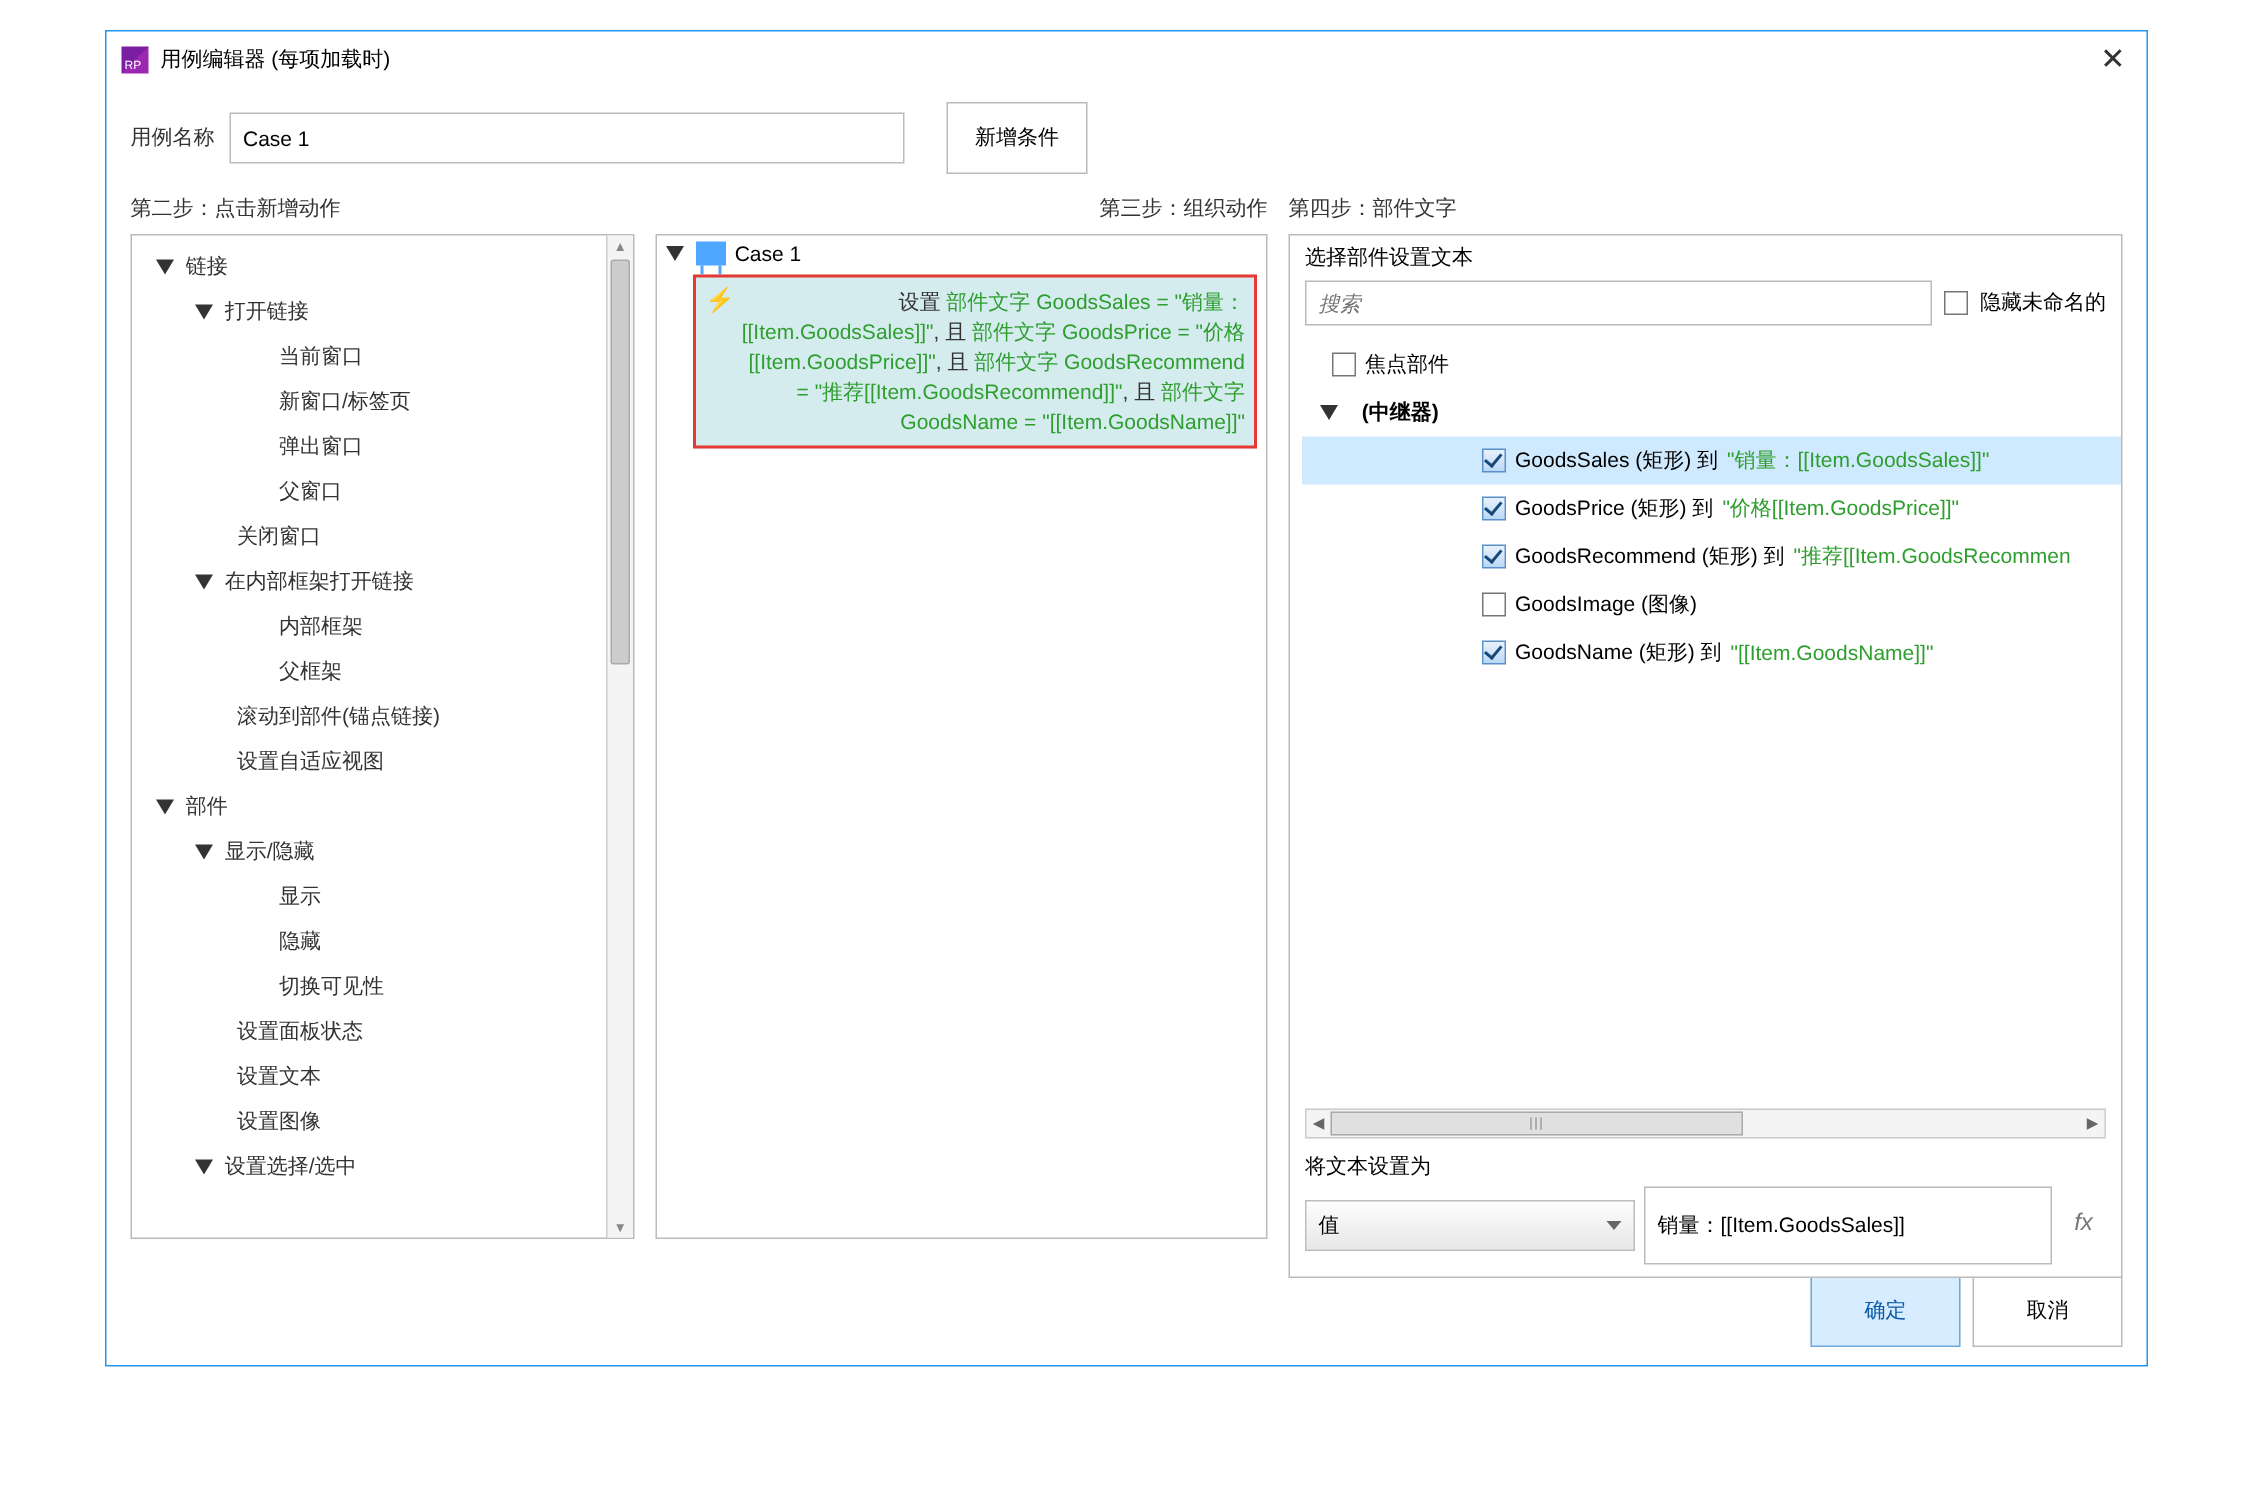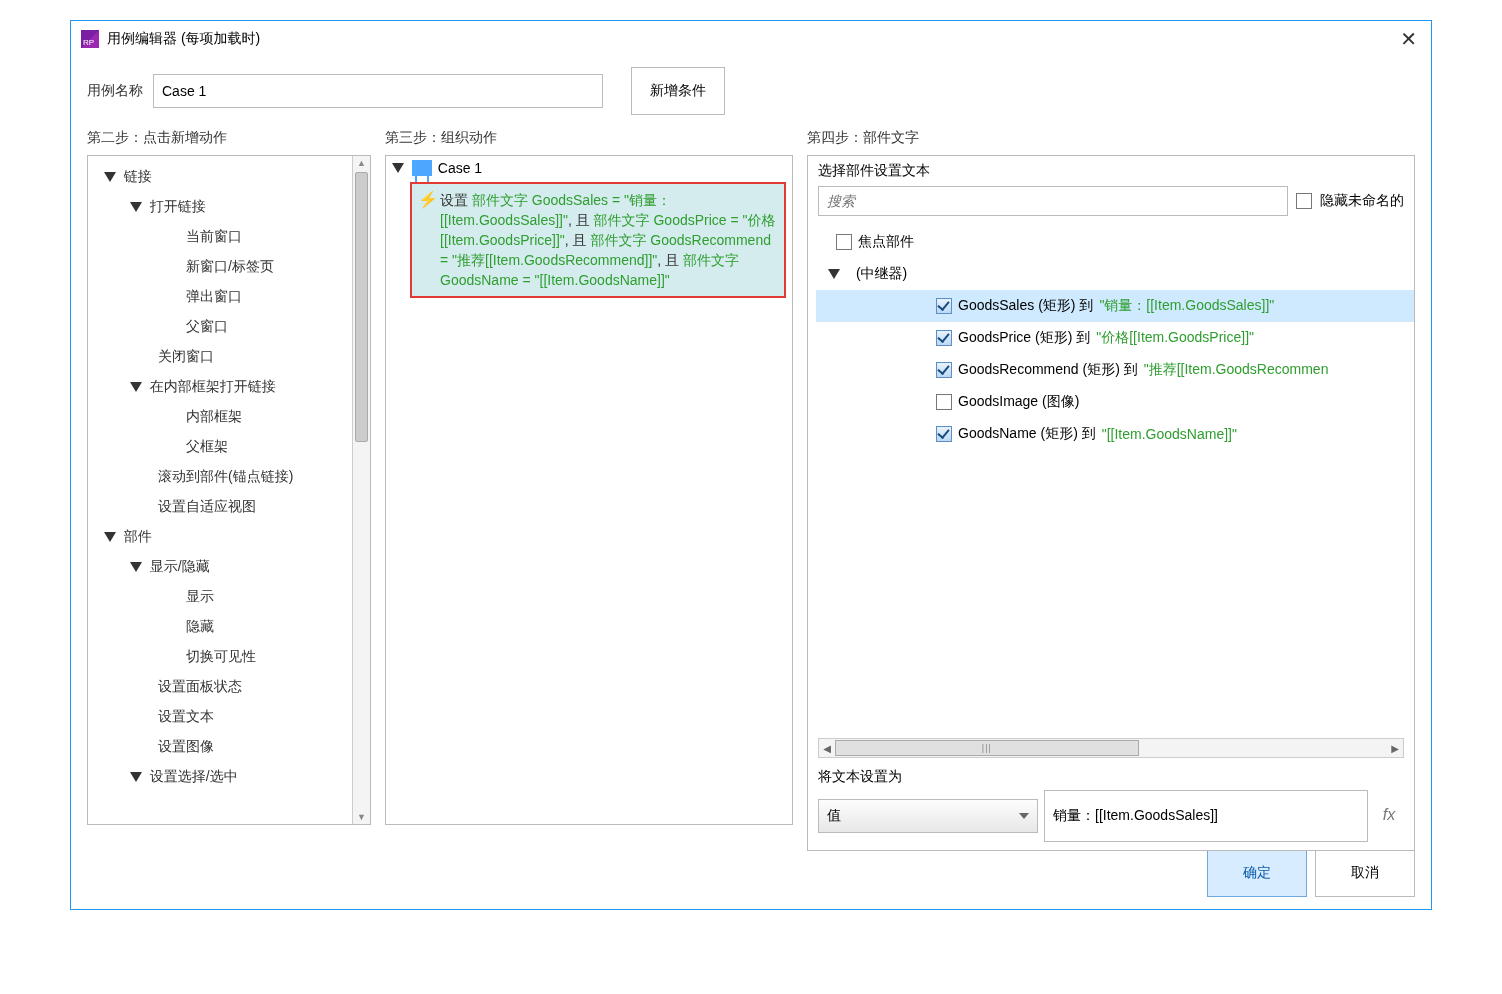--- a/index.html
+++ b/index.html
@@ -13,22 +13,22 @@
 .row-top { display: flex; align-items: center; gap: 10px; margin-bottom: 14px; }
 .label { color: #333; }
 .text-input { height: 34px; border: 1px solid #bbb; padding: 0 8px; }
 .case-name-input { width: 450px; }
 .btn { height: 48px; padding: 0 18px; background: #fff; border: 1px solid #bbb; cursor: pointer; }
 .btn-primary { background: #d8ecff; border-color: #6fa8dc; color: #0a5caa; font-weight: 400; }
 .btn-add-cond { margin-left: 18px; }
 .columns { display: flex; gap: 14px; }
 .col-header { margin-bottom: 8px; color: #333; }
 .panel { border: 1px solid #bbb; background: #fff; height: 670px; position: relative; }
-.col-actions { width: 284px; }
-.col-organize { width: 408px; }
+.col-actions { width: 336px; }
+.col-organize { width: 408px; text-align: right; }
 .col-config { flex: 1; }
 .tree-scroll { padding: 6px 4px; height: 100%; overflow: hidden; position: relative; }
 .tree-item { display: flex; align-items: center; height: 30px; color: #333; cursor: pointer; }
 .tri { display: inline-block; width: 0; height: 0; border-style: solid; }
 .tri-down { border-width: 10px 6px 0 6px; border-color: #333 transparent transparent transparent; }
 .scrollbar-v { position: absolute; right: 0; top: 0; width: 18px; height: 100%; border-left: 1px solid #ccc; background: #f4f4f4; }
 .scrollbar-v .thumb { position: absolute; left: 2px; right: 2px; background: #ccc; border: 1px solid #aaa; border-radius: 2px; }
 .case-row { display: flex; align-items: center; padding: 4px 6px; }
 .case-icon { width: 20px; height: 16px; background: #4da6ff; margin-right: 6px; position: relative; }
 .case-icon::before, .case-icon::after { content: ""; position: absolute; background: #4da6ff; width: 2px; height: 6px; bottom: -6px; }
@@ -166,21 +166,21 @@
           <div class="search-row">
             <input class="search-input" placeholder="搜索" style="">
             <span class="chk"></span>
             <span>隐藏未命名的</span>
           </div>
           <div class="widget-tree">
             <div class="widget-row wpad-1">
               <span class="chk"></span>
               <span>焦点部件</span>
             </div>
-            <div class="widget-row" style="padding-left:12px;">
+            <div class="widget-row" style="padding-left:12px;font-weight:bold;">
               <span class="tri tri-down"></span>&nbsp;
               <span>(中继器)</span>
             </div>
             <div id="widget-list">
                 <div class="widget-row wpad-3 selected">
                   <span class="chk on"></span>
                   <span>GoodsSales (矩形) 到</span>
                   <span class="green">"销量：[[Item.GoodsSales]]"</span>
                 </div>
                 <div class="widget-row wpad-3">

